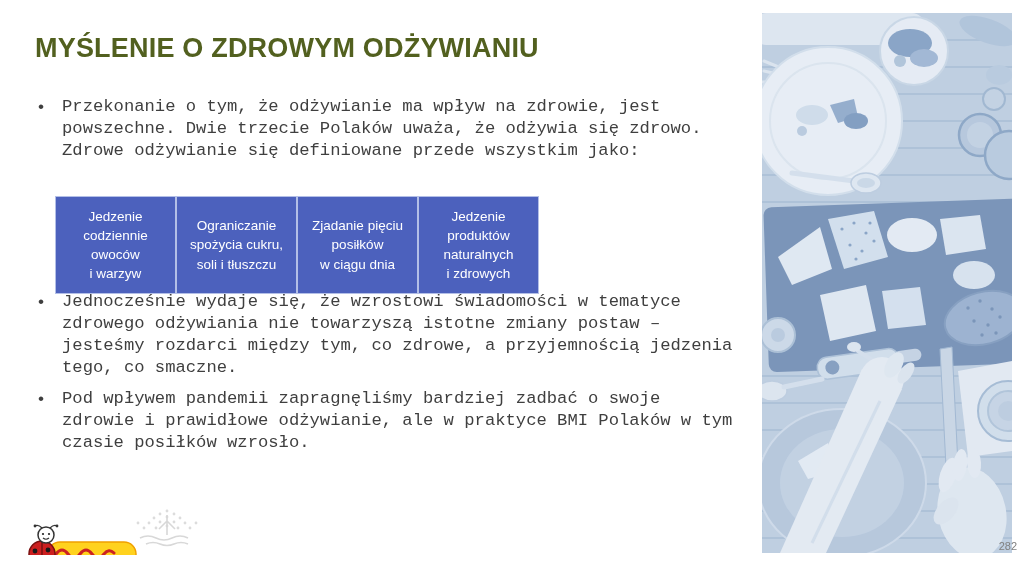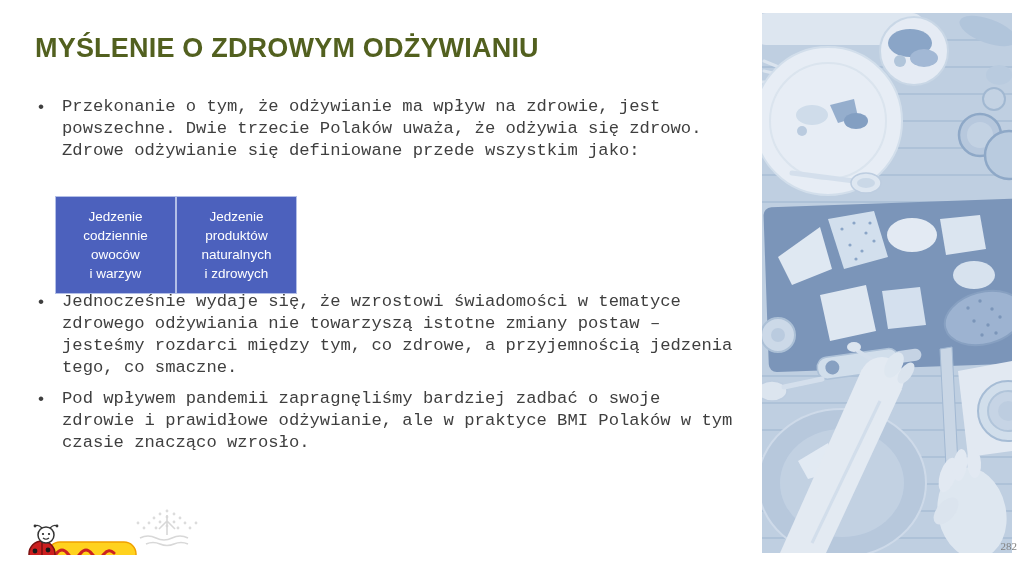--- a/index.html
+++ b/index.html
@@ -35,54 +35,60 @@
   .footer-logo{position:absolute;left:22px;top:524px;width:118px;height:46px;}
   .tree{position:absolute;left:132px;top:505px;width:70px;height:45px;}
   .watermark{
     position:absolute;left:0px;top:538px;z-index:5;
     font-size:28px;font-weight:bold;letter-spacing:1px;
     color:rgba(228,228,228,0.82);
     -webkit-text-stroke:1.1px var(--watermark_gray,#c2c2c2);
   }
   .page-number{
     position:absolute;right:7px;bottom:3px;
-    font-size:11px;color:var(--page_number_gray,#808080);font-family:Liberation Serif, serif;
+    font-size:11px;color:var(--page_number_gray,#808080);
   }
 </style>
 </head>
 <body>
 
 <div class="slide">
 
   <h1 class="title">MYŚLENIE O ZDROWYM ODŻYWIANIU</h1>
 
   <div class="bullet b1">
     <span class="marker">•</span>
     <span class="btext">Przekonanie o tym, że odżywianie ma wpływ na zdrowie, jest powszechne. Dwie trzecie Polaków uważa, że odżywia się zdrowo. Zdrowe odżywianie się definiowane przede wszystkim jako:</span>
   </div>
 
   <div class="boxes">
     <div class="dbox">Jedzenie
 codziennie
 owoców
 i warzyw</div>
+    <div class="dbox">Ograniczanie
+spożycia cukru,
+soli i tłuszczu</div>
+    <div class="dbox">Zjadanie pięciu
+posiłków
+w ciągu dnia</div>
     <div class="dbox">Jedzenie
 produktów
 naturalnych
 i zdrowych</div>
   </div>
 
   <div class="bullet b2">
     <span class="marker">•</span>
     <span class="btext">Jednocześnie wydaje się, że wzrostowi świadomości w tematyce zdrowego odżywiania nie towarzyszą istotne zmiany postaw – jesteśmy rozdarci między tym, co zdrowe, a przyjemnością jedzenia tego, co smaczne.</span>
   </div>
 
   <div class="bullet b3">
     <span class="marker">•</span>
-    <span class="btext">Pod wpływem pandemii zapragnęliśmy bardziej zadbać o swoje zdrowie i prawidłowe odżywianie, ale w praktyce BMI Polaków w tym czasie znacząco wzrosło.</span>
+    <span class="btext">Pod wpływem pandemii zapragnęliśmy bardziej zadbać o swoje zdrowie i prawidłowe odżywianie, ale w praktyce BMI Polaków w tym czasie posiłków wzrosło.</span>
   </div>
 
   <svg class="photo" viewBox="0 0 250 540" aria-hidden="true">
 
     <rect x="0" y="0" width="250" height="540" fill="#c8d6e5"></rect>
     <g stroke="#b0c3d8" stroke-width="1.5">
       <line x1="0" y1="27" x2="250" y2="27"></line>
         <line x1="0" y1="54" x2="250" y2="54"></line>
       <line x1="0" y1="81" x2="250" y2="81"></line>
         <line x1="0" y1="108" x2="250" y2="108"></line>

